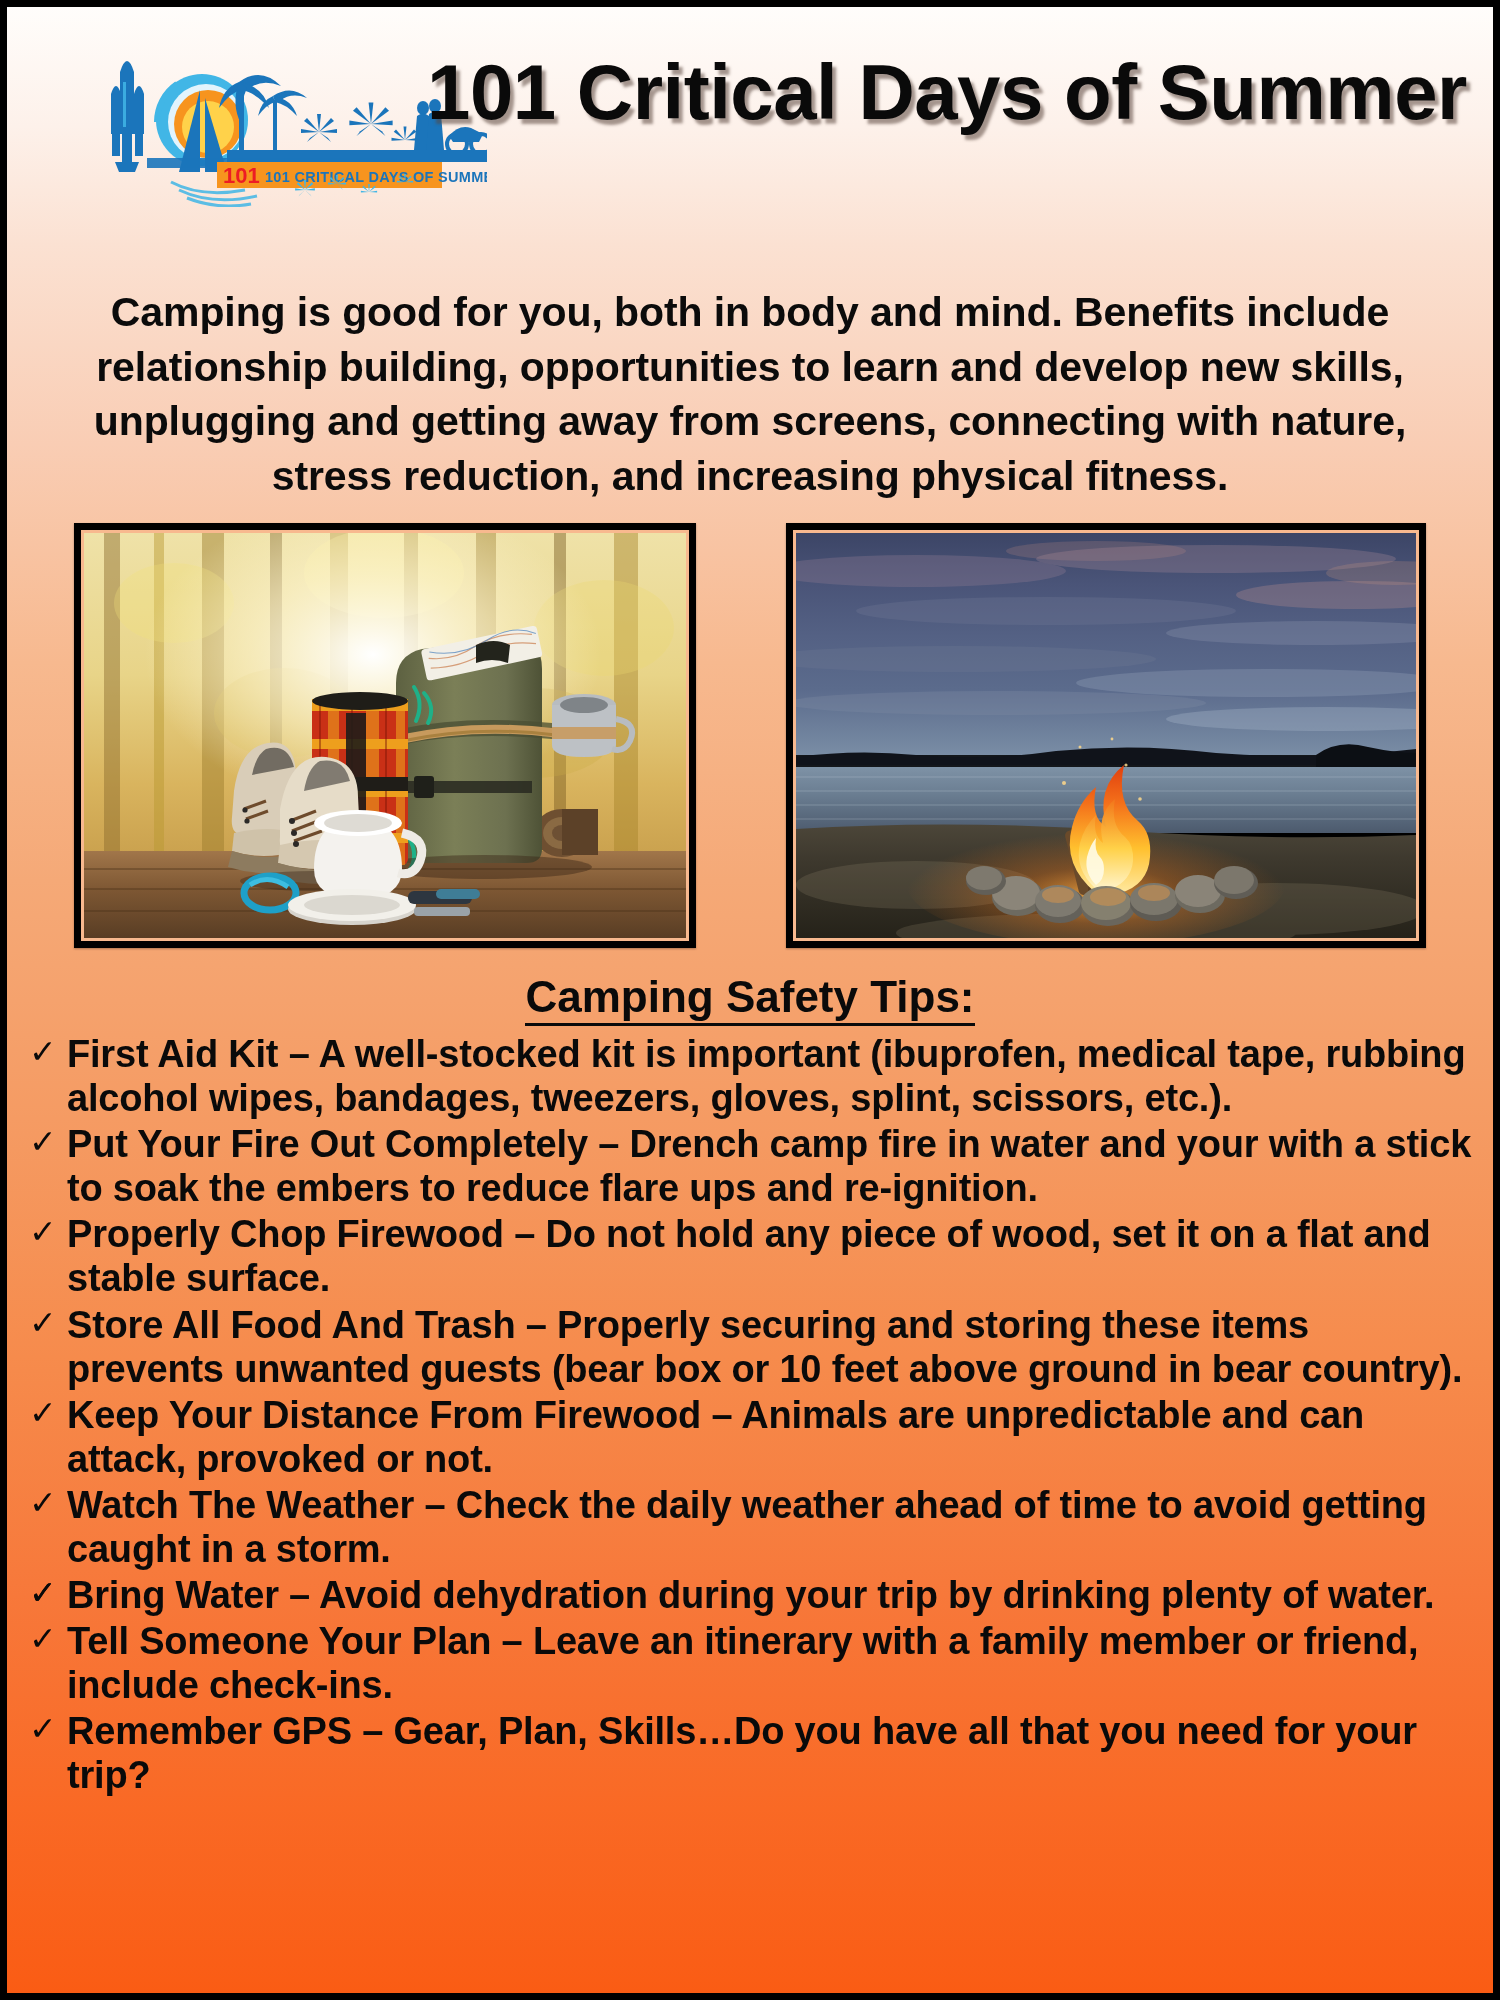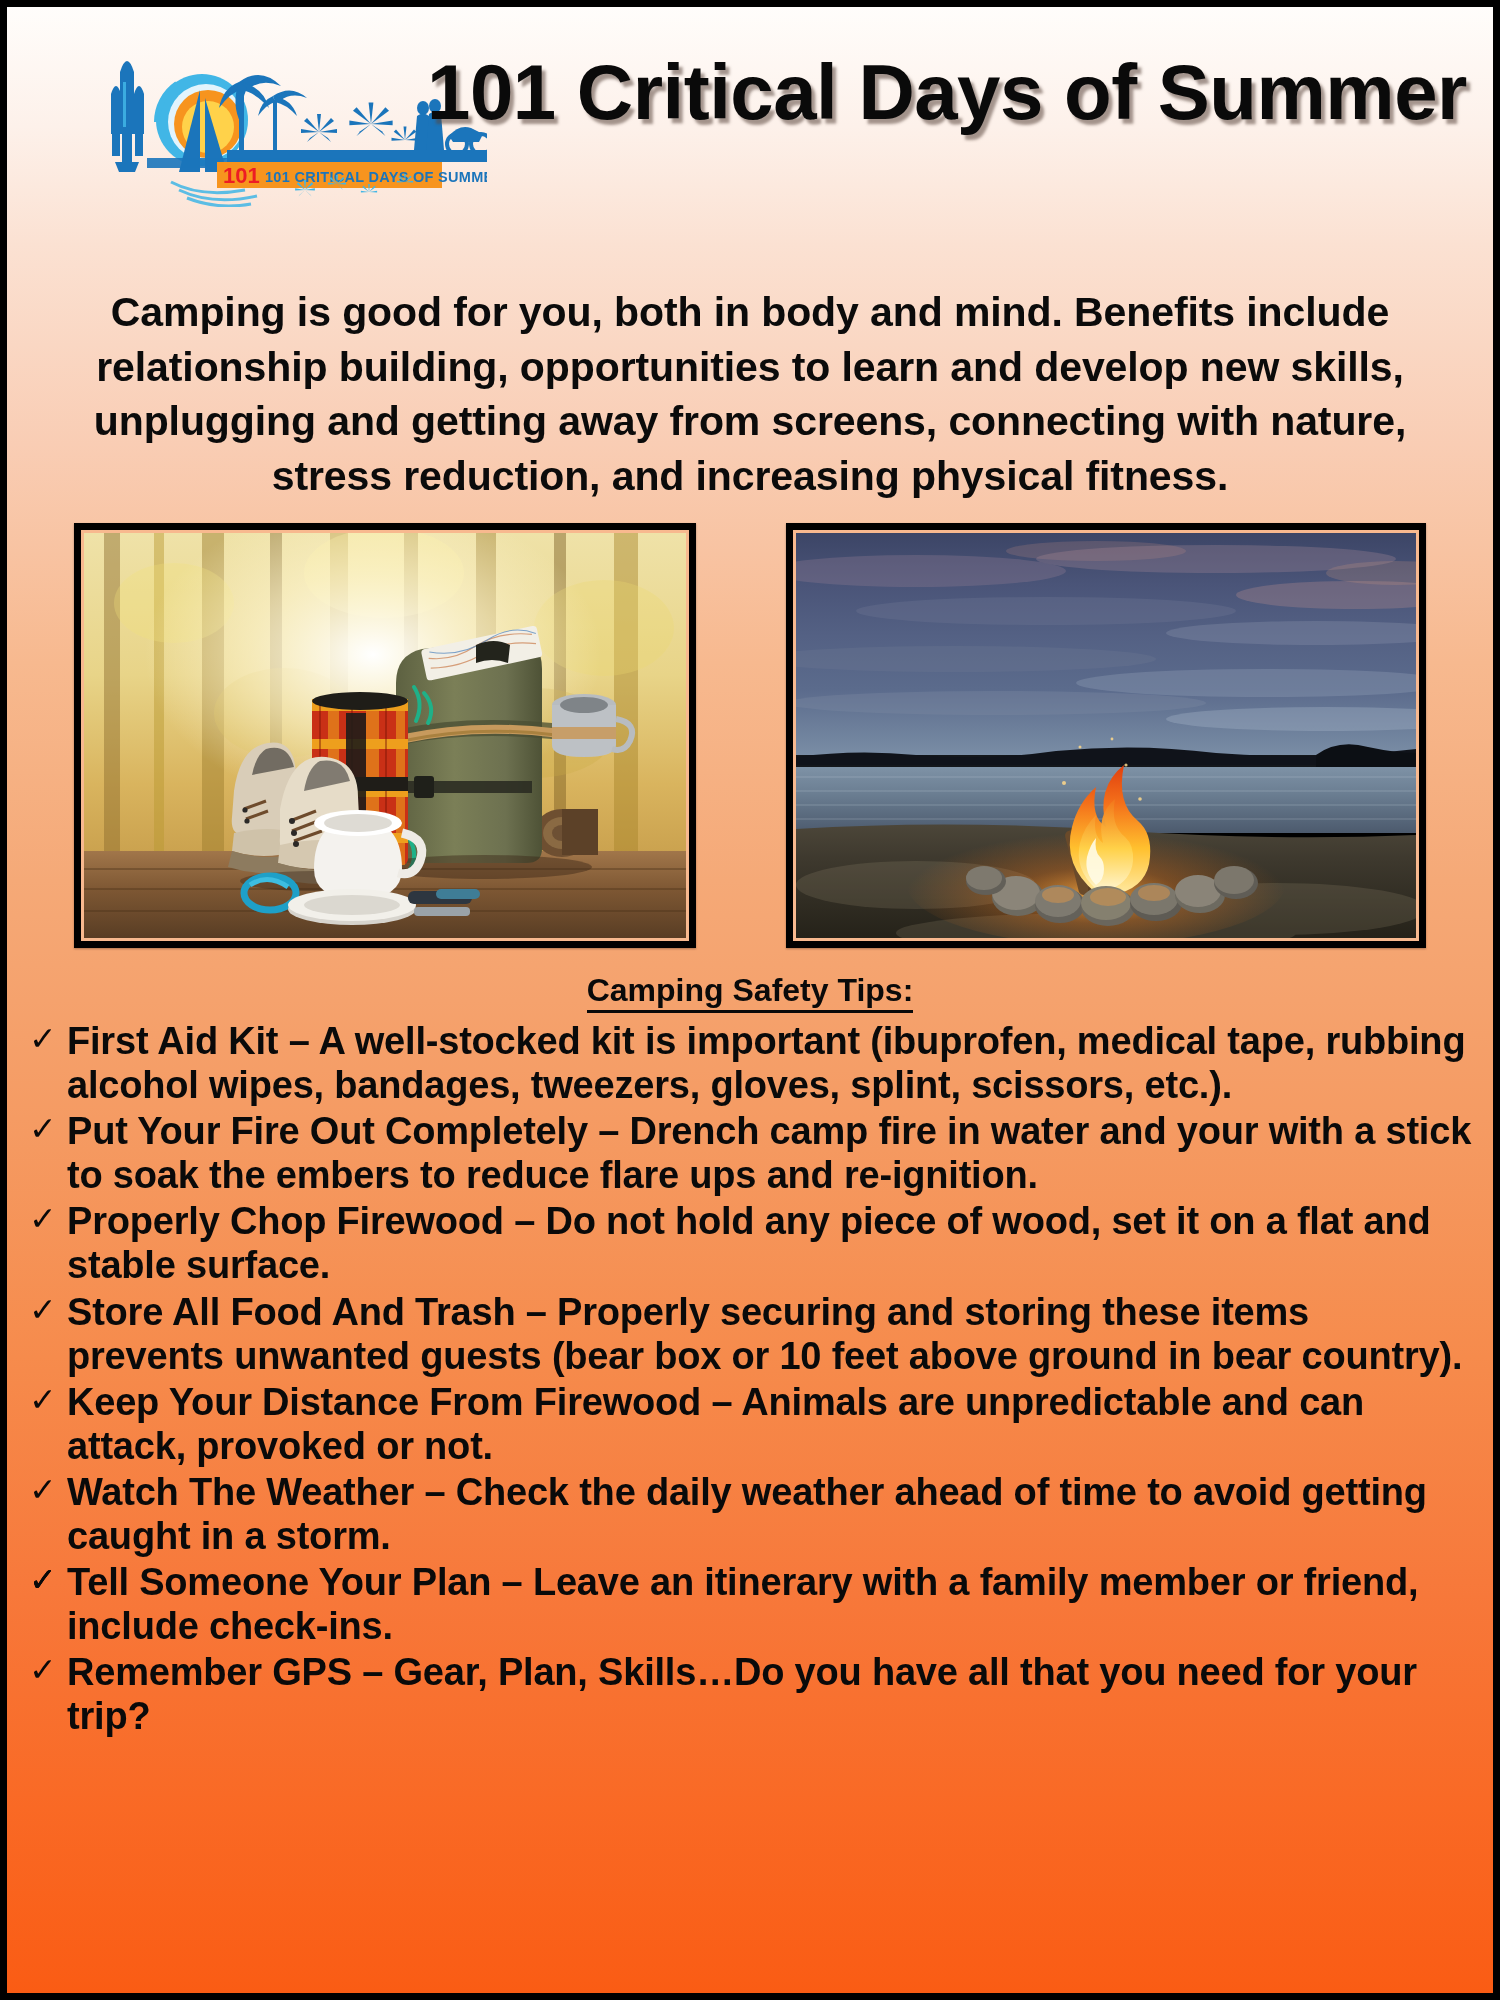--- a/index.html
+++ b/index.html
@@ -106,21 +106,21 @@
 
   .photo-left  { width: 602px; height: 405px; }
   .photo-right { width: 620px; height: 405px; }
 
   
   .tips-heading {
     margin-top: 24px;
     text-align: center;
     font-family: "Liberation Sans Narrow", "Liberation Sans", sans-serif;
     font-weight: bold;
-    font-size: 32px;
+    font-size: 44px;
     color: #0a0a0a;
   }
   .tips-heading span {
     border-bottom: 3px solid #0a0a0a;
     padding-bottom: 2px;
   }
 
   
   .tips {
     margin: 10px 18px 0 18px;
@@ -644,20 +644,21 @@
     </li>
     <li class="tip">
       <span class="check">✓</span>
       <span>Watch The Weather – Check the daily weather ahead of time to avoid getting caught in a storm.</span>
     </li>
     <li class="tip">
       <span class="check">✓</span>
     </li>
     <li class="tip">
       <span class="check">✓</span>
+      <span>Bring Water – Avoid dehydration during your trip by drinking plenty of water.</span>
     </li>
     <li class="tip">
       <span class="check">✓</span>
       <span>Tell Someone Your Plan – Leave an itinerary with a family member or friend, include check-ins.</span>
     </li>
     <li class="tip">
       <span class="check">✓</span>
       <span>Remember GPS – Gear, Plan, Skills…Do you have all that you need for your trip?</span>
     </li>
   </ul>

